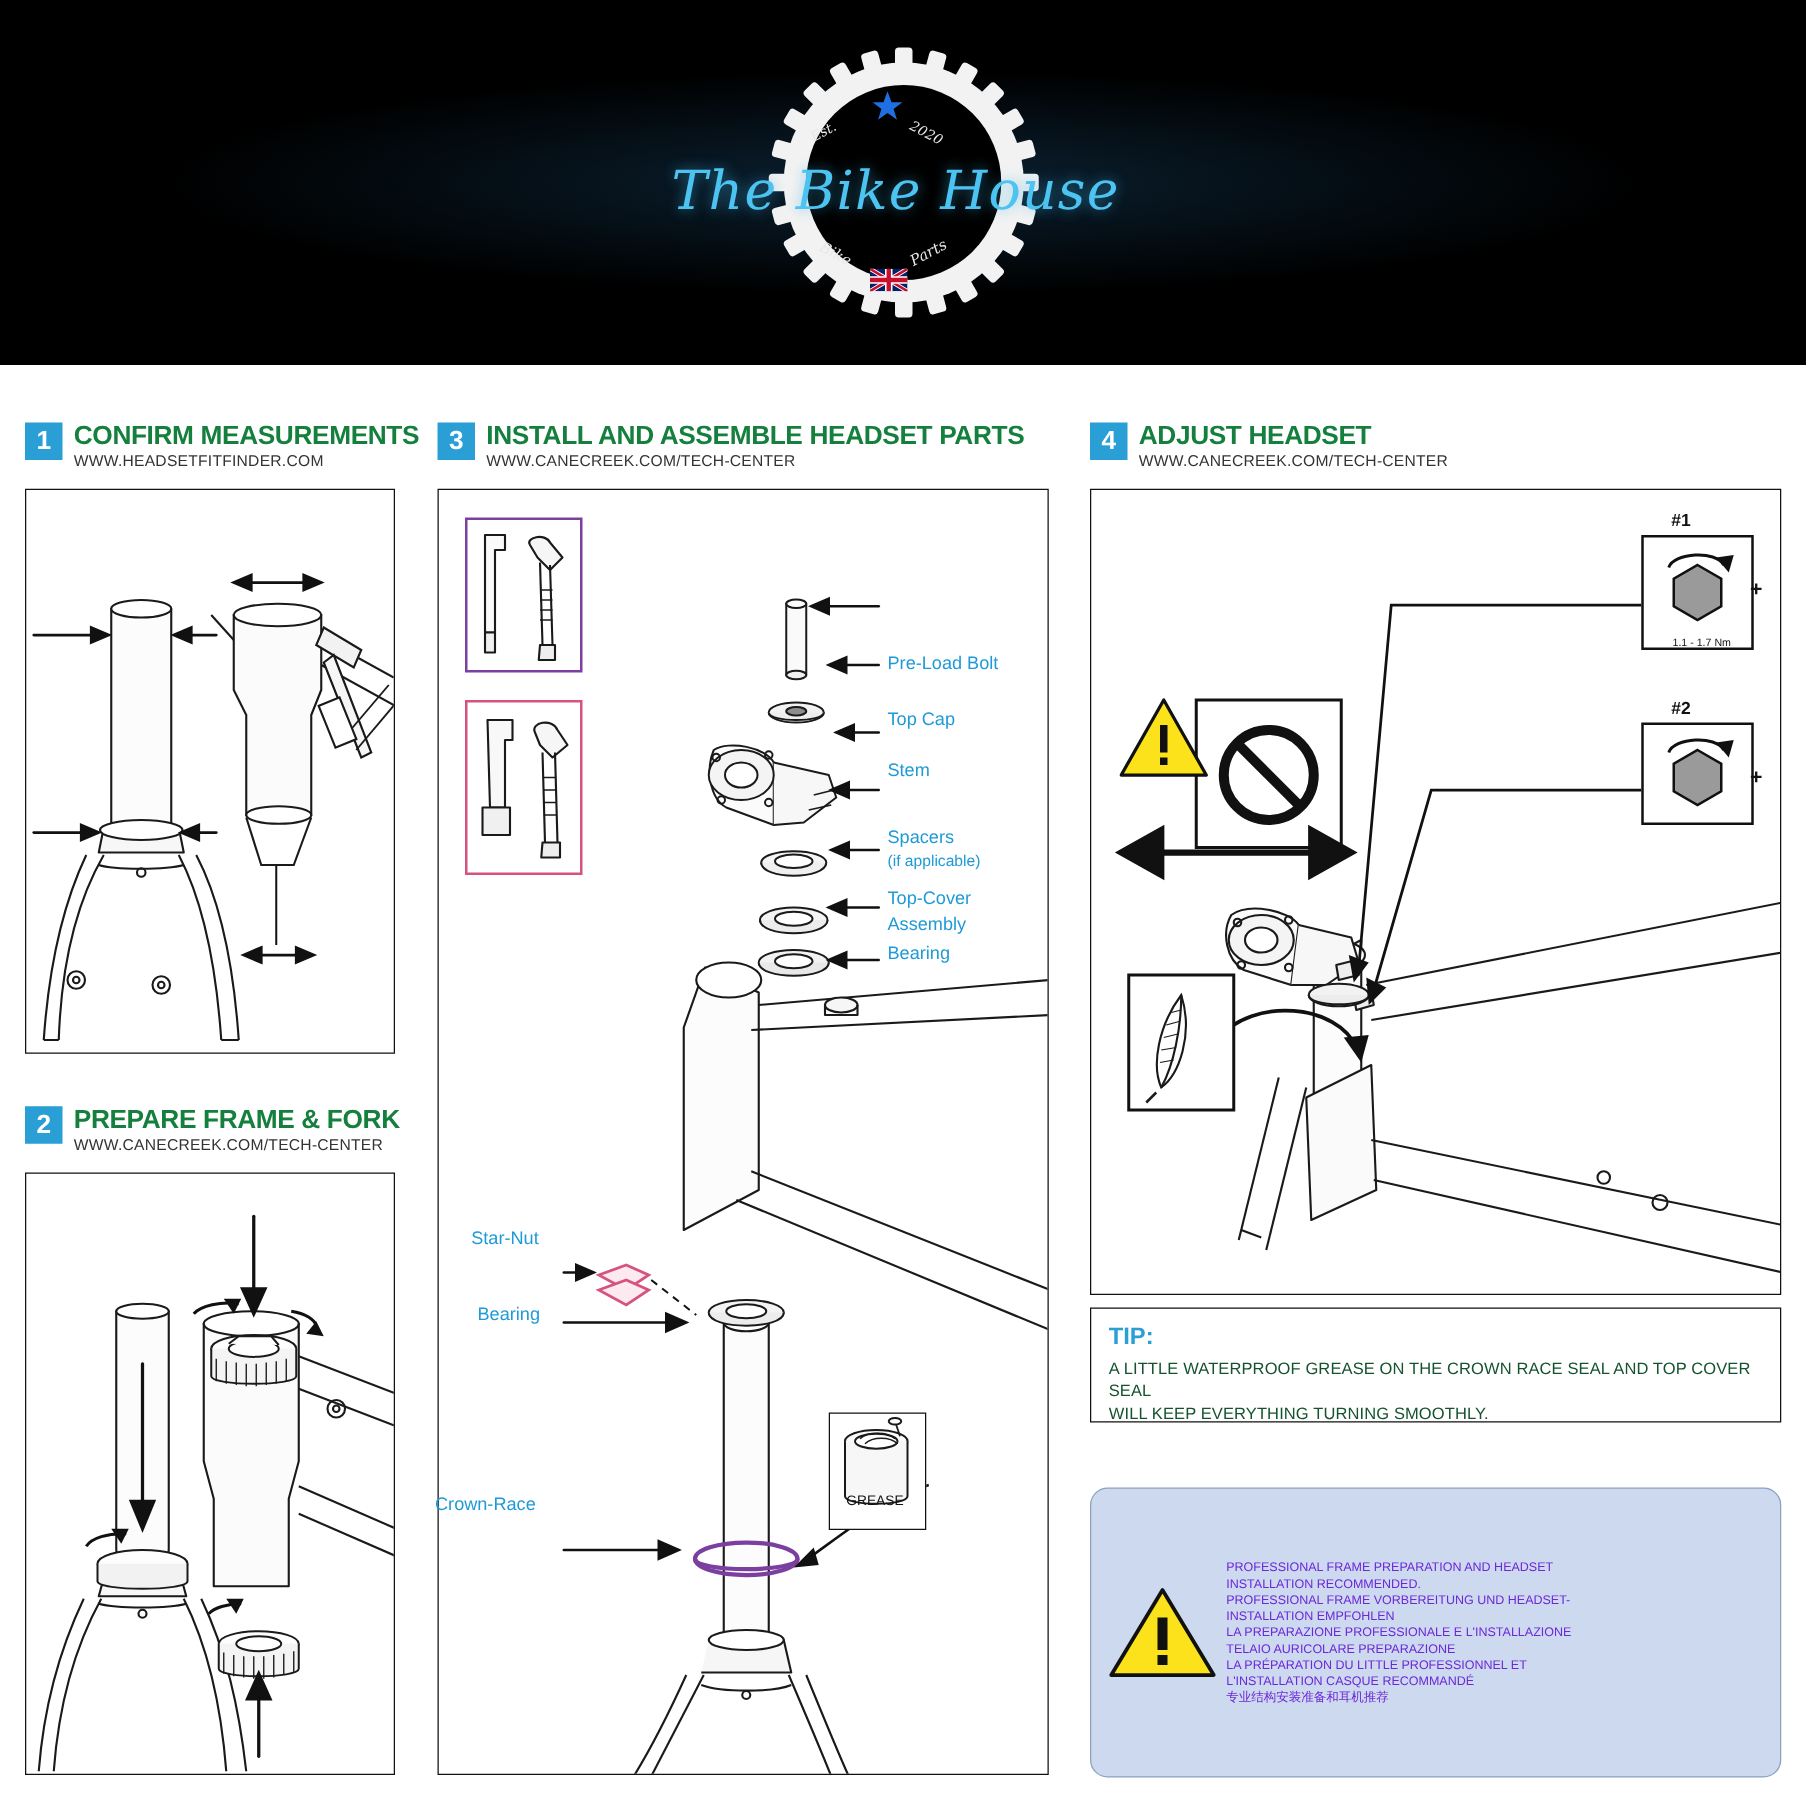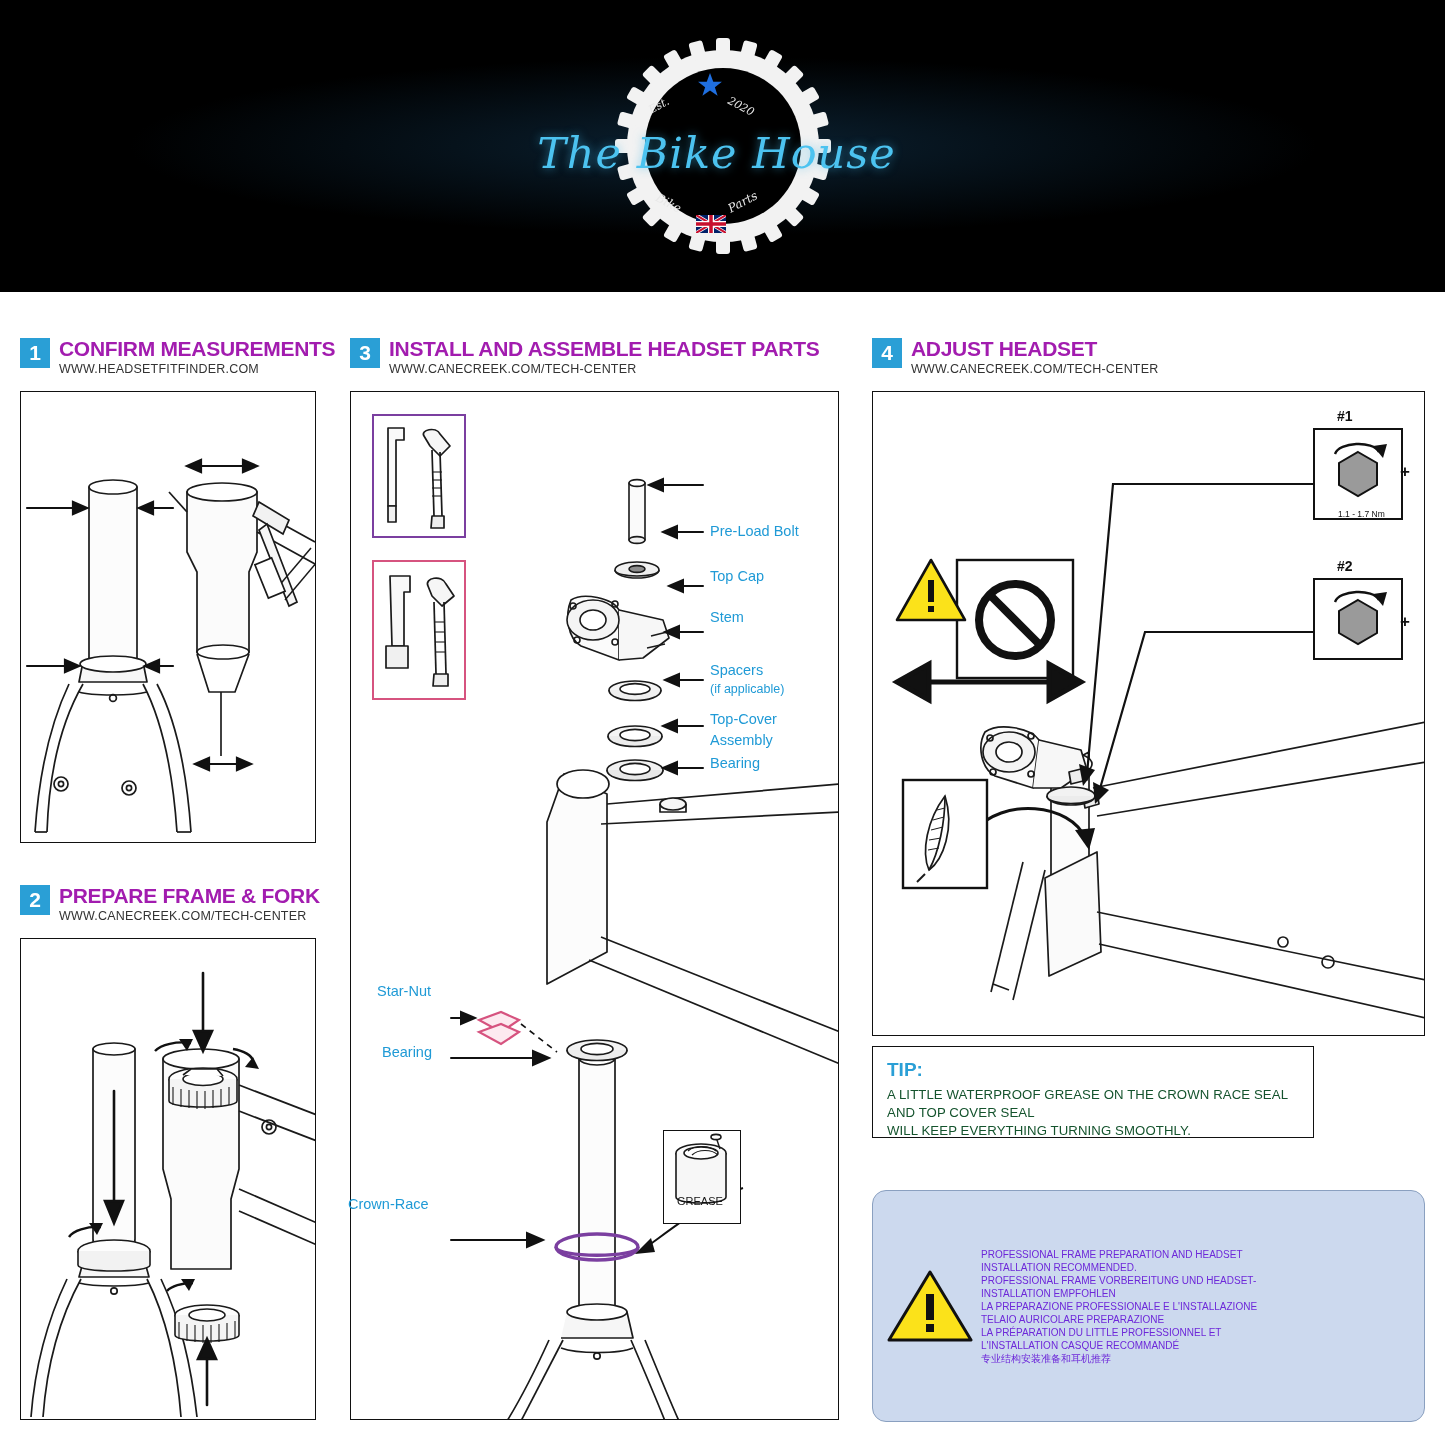--- a/index.html
+++ b/index.html
@@ -63,21 +63,21 @@
     align-items: center;
     justify-content: center;
     flex: 0 0 auto;
     margin-right: 9px;
     font-family: "Liberation Sans", sans-serif;
   }
   .title-text { line-height: 1.05; }
   .title-main {
     font-size: 21px;
     font-weight: bold;
-    color: #a21caf;
+    color: #15803d;
     letter-spacing: -0.3px;
     white-space: nowrap;
   }
   .title-sub {
     font-size: 12.5px;
     color: #333333;
     letter-spacing: 0.2px;
     margin-top: 3px;
     white-space: nowrap;
   }
@@ -717,21 +717,21 @@
   <svg width="86" height="78" viewBox="0 0 86 78">
     <polygon points="43,20 62,31 62,53 43,64 24,53 24,31" fill="#9a9a9a" stroke="#111" stroke-width="2"></polygon>
     <g stroke="#111" stroke-width="2.4" fill="none">
       <path d="M20,22 C24,10 58,8 64,20"></path>
     </g>
     <polygon points="68,26 58,14 72,12" fill="#111"></polygon>
   </svg>
 </div>
 <div class="plus" style="left:1400px; top:612px;">+</div>
 
-<div class="tipbox" style="left:872px; top:1046px; width:442px; height:92px;">
+<div class="tipbox" style="left:872px; top:1046px; width:553px; height:92px;">
   <div class="tip-head">TIP:</div>
   <div class="tip-body">
     <div>A LITTLE WATERPROOF GREASE ON THE CROWN RACE SEAL AND TOP COVER SEAL</div>
     <div>WILL KEEP EVERYTHING TURNING SMOOTHLY.</div>
   </div>
 </div>
 
 <div class="warnbox" style="left:872px; top:1190px; width:553px; height:232px;">
   <div class="warn-tri">
     <svg width="86" height="76" viewBox="0 0 86 76">

